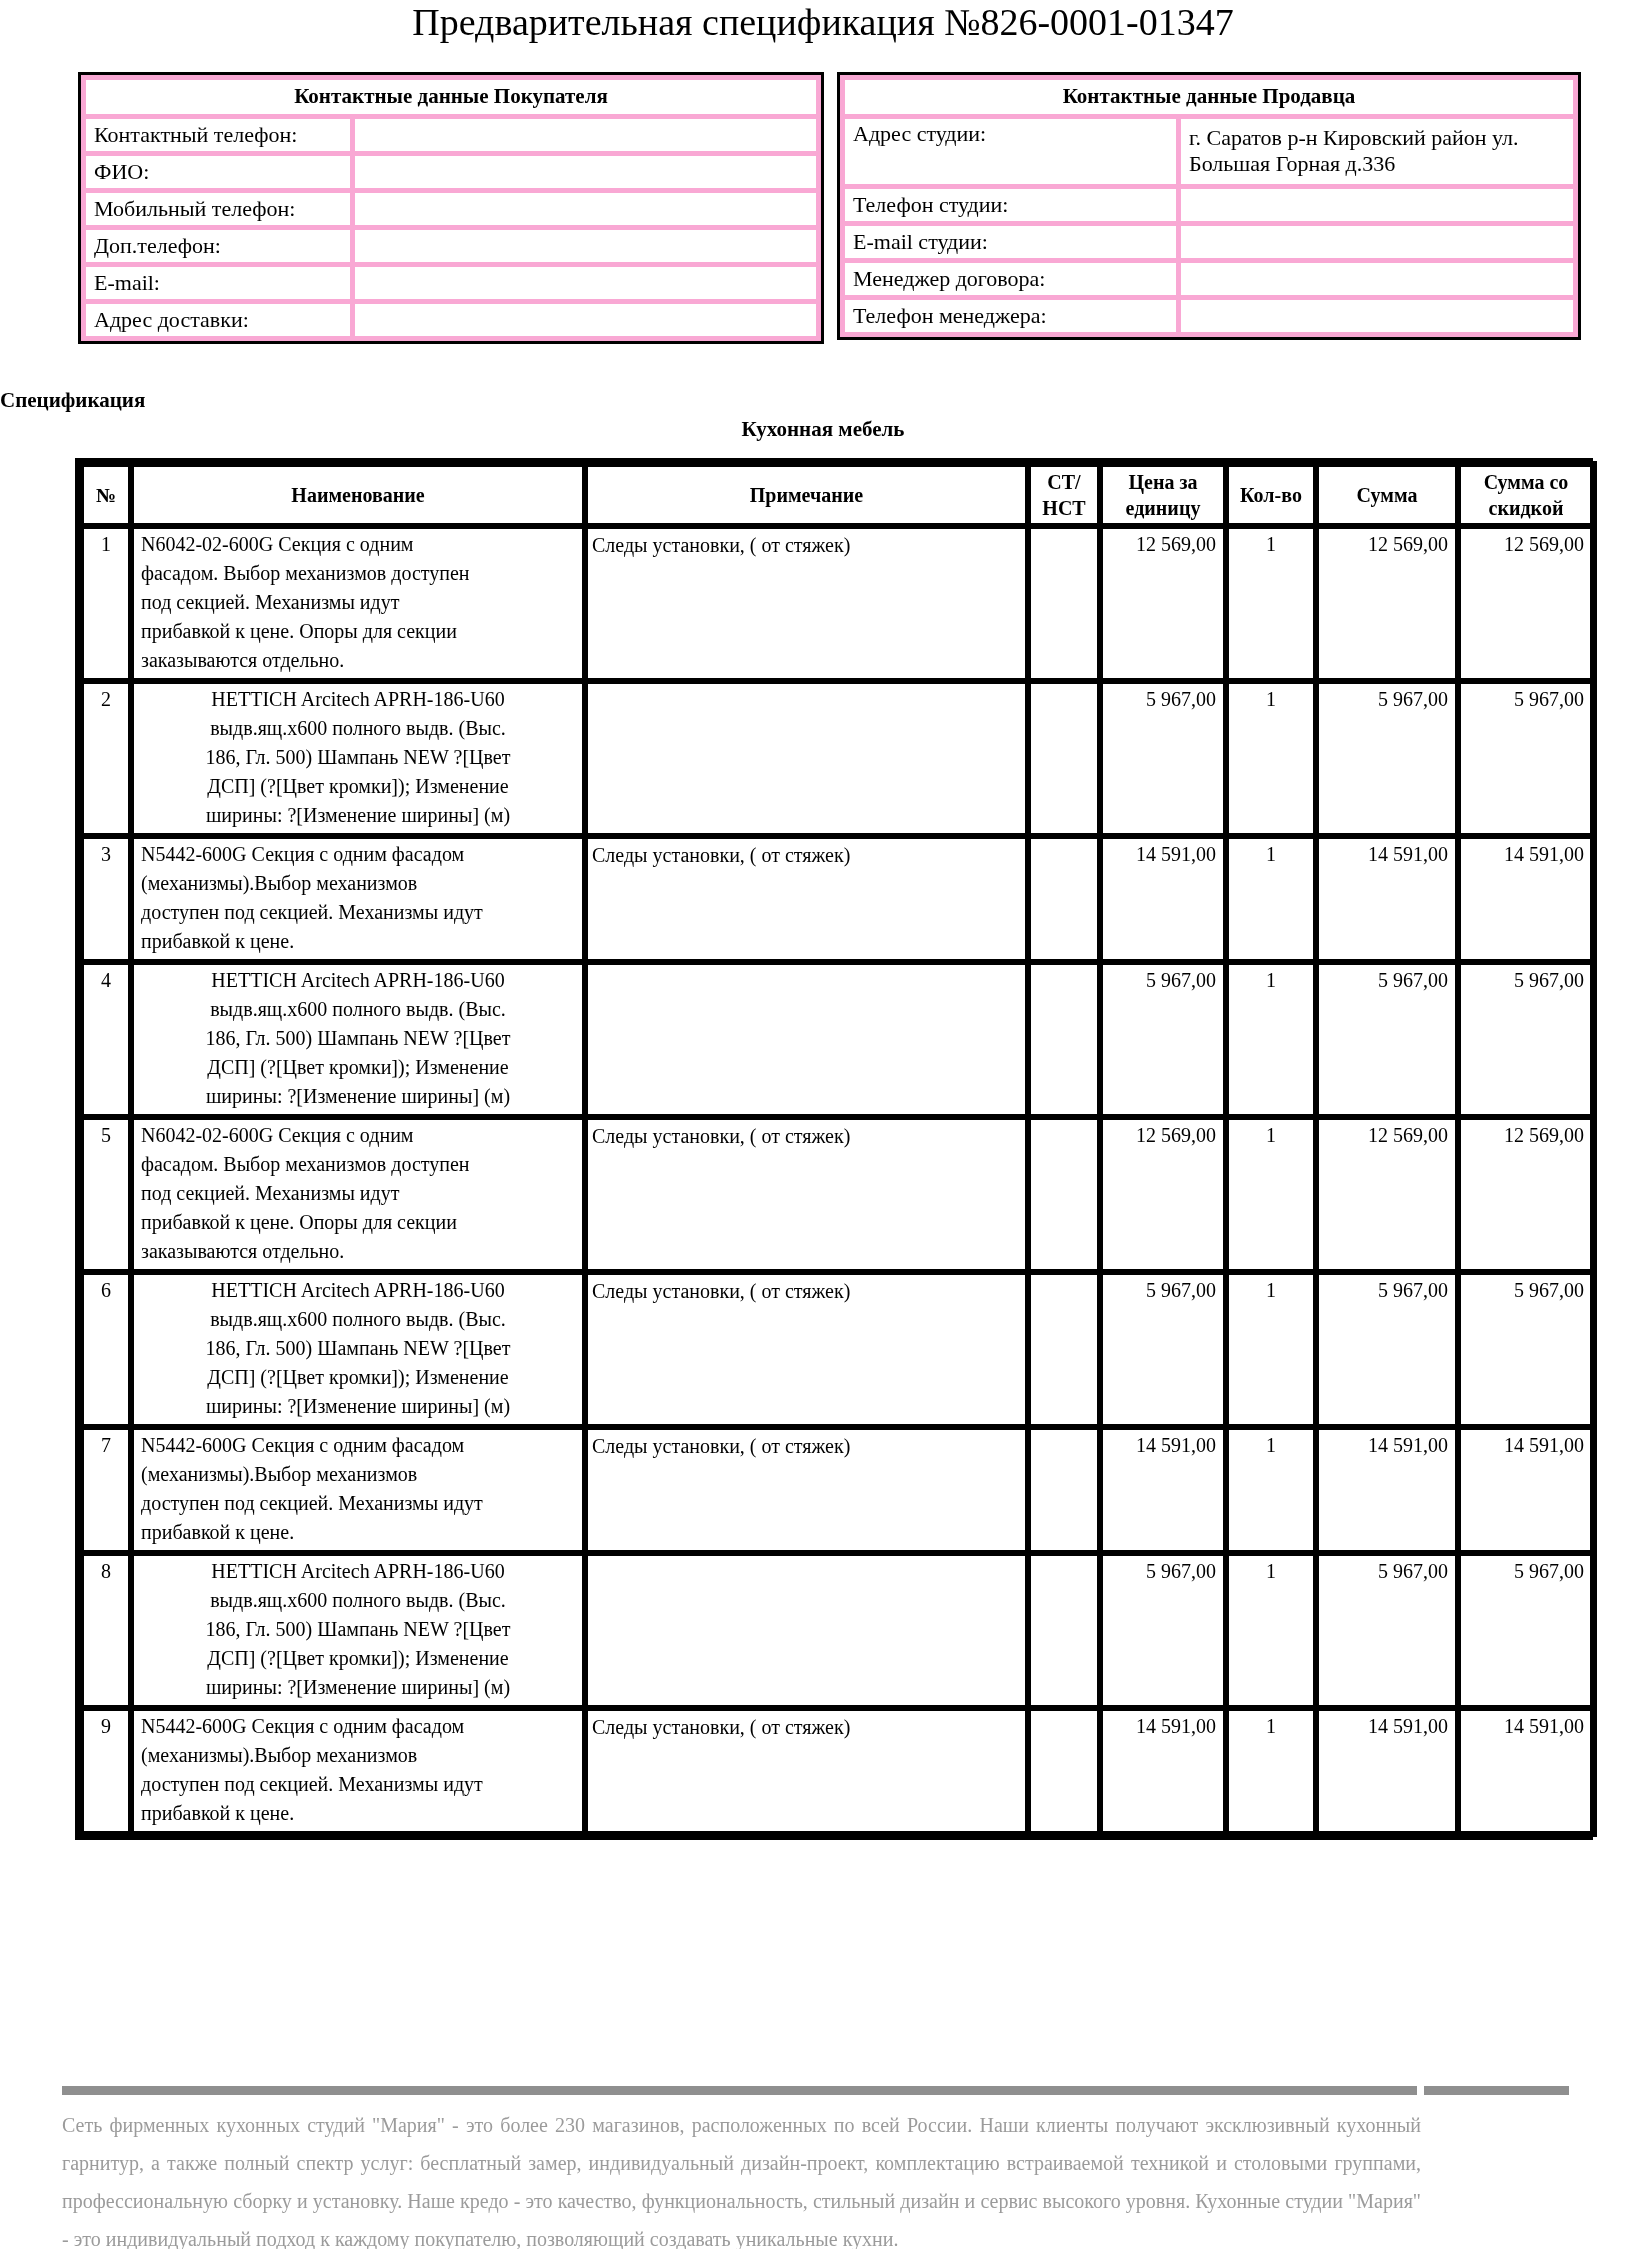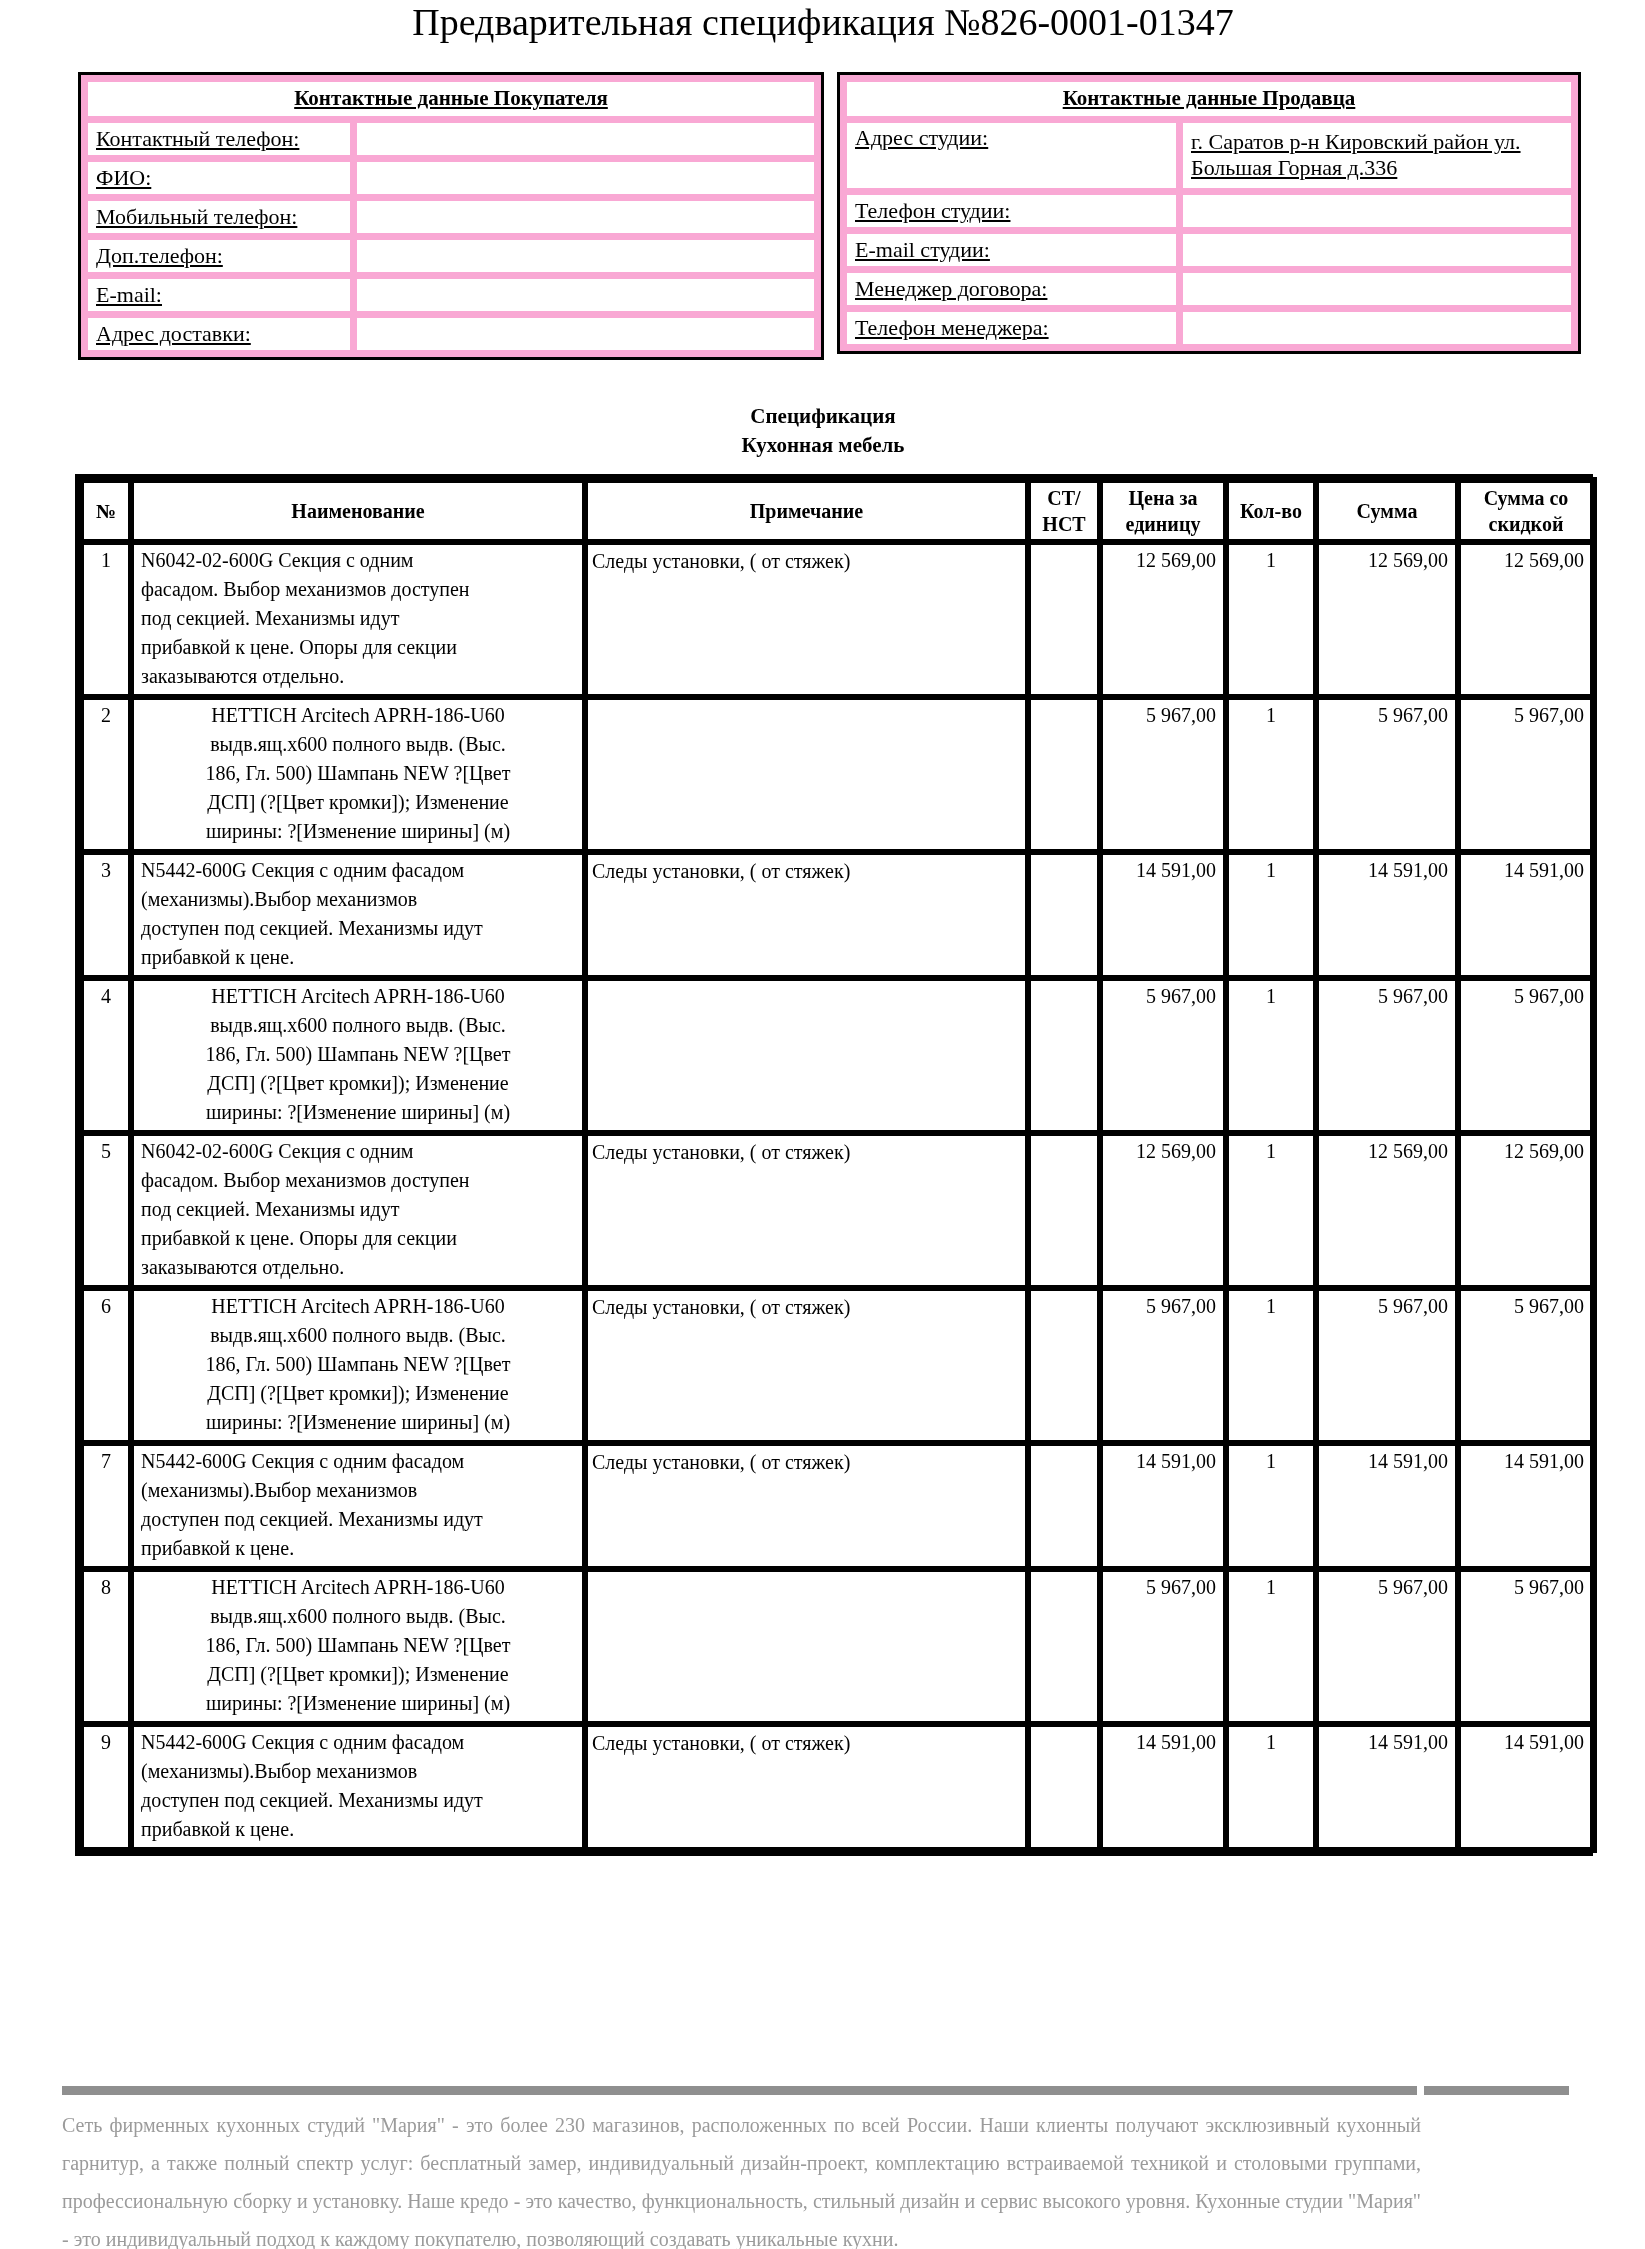--- a/index.html
+++ b/index.html
@@ -12,32 +12,32 @@
     font-weight:normal;
   }
   
   .contact-wrap{
     margin:26px 56px 0 78px;display:flex;gap:13px;align-items:flex-start;
   }
   .tbl-frame{border:3px solid #000;}
   .buyer-frame{flex:0 0 740px;}
   .seller-frame{flex:0 0 738px;}
   table.ctable{border-collapse:collapse;width:100%;table-layout:fixed;}
-  table.ctable th,table.ctable td{border:7px solid #f9a8d4;overflow:hidden;text-decoration:underline;}
+  table.ctable th,table.ctable td{border:5px solid #f9a8d4;overflow:hidden;}
   table.ctable th{
     height:34px;font-size:21px;font-weight:bold;text-align:center;vertical-align:middle;
     padding:0 4px;
   }
   table.ctable td{
     font-size:22px;vertical-align:middle;padding:1px 8px;height:30px;line-height:26px;
   }
   td.addr-val{vertical-align:top;white-space:pre-line;line-height:28px;padding-top:2px;}
   tr.addr-row td{height:62px;}
   
-  .sec-h1{margin-top:44px;text-align:center;font-size:21px;font-weight:bold;}
+  .sec-h1{margin-top:44px;font-size:21px;font-weight:bold;}
   .sec-h2{margin-top:4px;text-align:center;font-size:21px;font-weight:bold;}
   
   .spec-frame{margin:16px 53px 0 75px;border:3px solid #000;}
   table.spec{border-collapse:collapse;width:100%;table-layout:fixed;}
   table.spec th,table.spec td{border:6px solid #000;overflow:hidden;}
   table.spec th{
     font-size:20px;font-weight:bold;text-align:center;vertical-align:middle;
     height:56px;line-height:26px;padding:0 2px;
   }
   table.spec td{vertical-align:top;font-size:20px;line-height:29px;}

